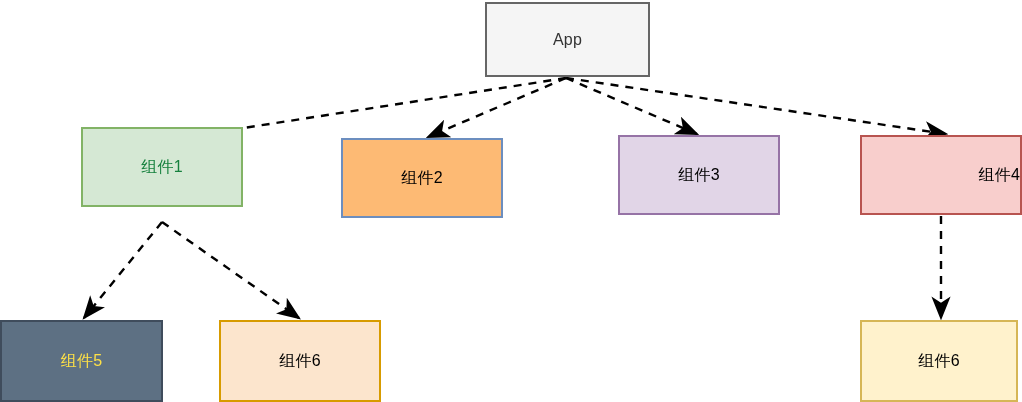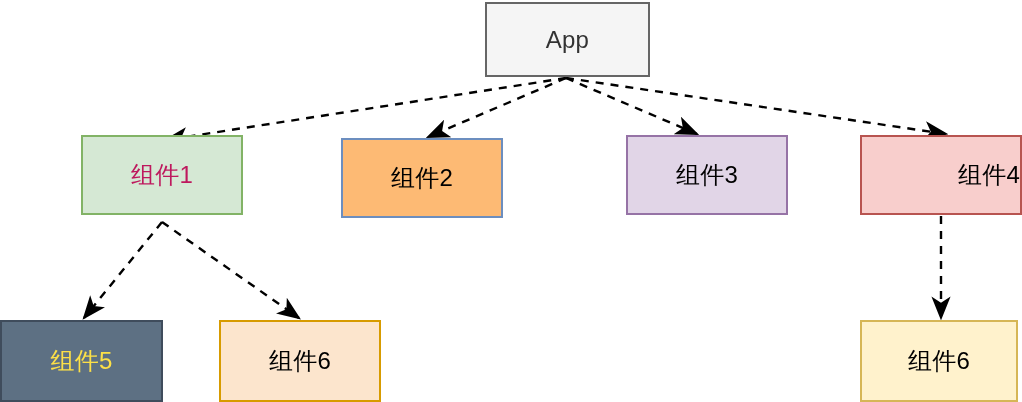--- a/index.html
+++ b/index.html
@@ -24,21 +24,21 @@
     width: 1022px;
     height: 402px;
     pointer-events: none;
   }
   .node {
     position: absolute;
     box-sizing: border-box;
     display: flex;
     align-items: center;
     justify-content: center;
-    font-size: 24px;
+    font-size: 16px;
     line-height: 1;
     letter-spacing: 0.2px;
     white-space: nowrap;
     z-index: 2;
   }
   .node-label {
     display: block;
   }
 </style>
 </head>
@@ -60,29 +60,29 @@
         <line x1="162" y1="222" x2="84" y2="318" stroke="#000000" stroke-width="2.4" stroke-dasharray="8 7" marker-end="url(#arrowhead)"></line>
         <line x1="162" y1="222" x2="299" y2="318" stroke="#000000" stroke-width="2.4" stroke-dasharray="8 7" marker-end="url(#arrowhead)"></line>
         <line x1="941" y1="216" x2="941" y2="318" stroke="#000000" stroke-width="2.4" stroke-dasharray="8 7" marker-end="url(#arrowhead)"></line>
       </g>
   </svg>
 
   <div class="node" style="left: 485px; top: 2px; width: 165px; height: 75px; background: rgb(245, 245, 245); border: 2px solid rgb(102, 102, 102); color: rgb(51, 51, 51);">
     <span class="node-label">App</span>
   </div>
 
-  <div class="node" style="left: 81px; top: 135px; width: 162px; height: 80px; background: rgb(213, 232, 212); border: 2px solid rgb(130, 179, 102); color: #be185d; align-items: center;">
+  <div class="node" style="left: 81px; top: 127px; width: 162px; height: 80px; background: rgb(213, 232, 212); border: 2px solid rgb(130, 179, 102); color: #15803d; align-items: center;">
     <span class="node-label">组件1</span>
   </div>
 
   <div class="node" style="left: 341px; top: 138px; width: 162px; height: 80px; background: #fdba74; border: 2px solid rgb(108, 142, 191); color: rgb(0, 0, 0);">
     <span class="node-label">组件2</span>
   </div>
 
-  <div class="node" style="left: 618px; top: 135px; width: 162px; height: 80px; background: rgb(225, 213, 231); border: 2px solid rgb(150, 115, 166); color: rgb(0, 0, 0); margin-left: 8px;">
+  <div class="node" style="left: 618px; top: 135px; width: 162px; height: 80px; background: rgb(225, 213, 231); border: 2px solid rgb(150, 115, 166); color: rgb(0, 0, 0);">
     <span class="node-label">组件3</span>
   </div>
 
   <div class="node" style="left: 860px; top: 135px; width: 162px; height: 80px; background: rgb(248, 206, 204); border: 2px solid rgb(184, 84, 80); color: rgb(0, 0, 0); justify-content: flex-end;">
     <span class="node-label">组件4</span>
   </div>
 
   <div class="node" style="left: 0px; top: 320px; width: 163px; height: 82px; background: rgb(93, 112, 131); border: 2px solid rgb(63, 76, 92); color: #fde047;">
     <span class="node-label">组件5</span>
   </div>

